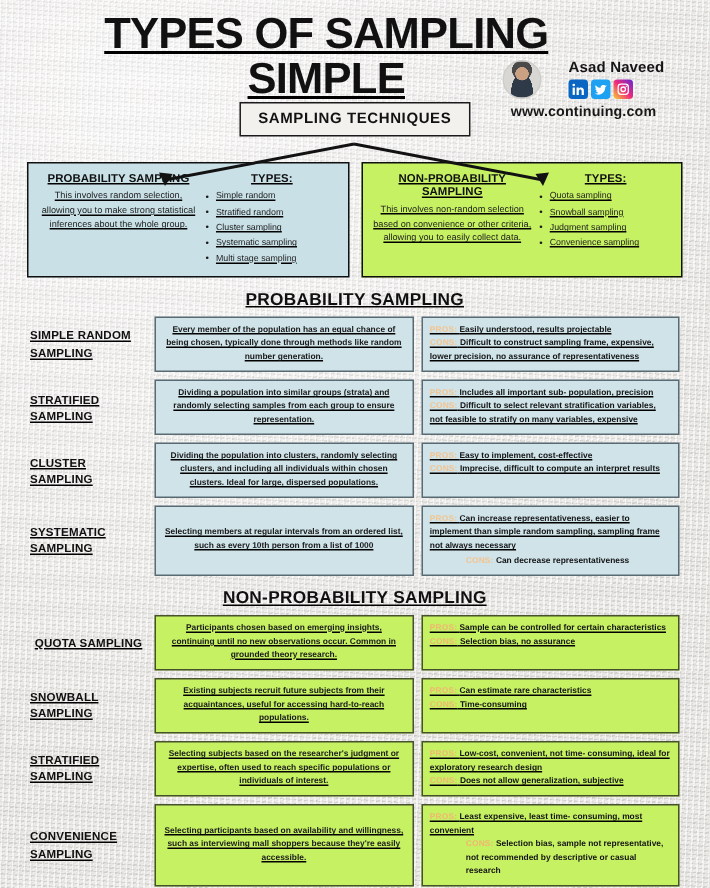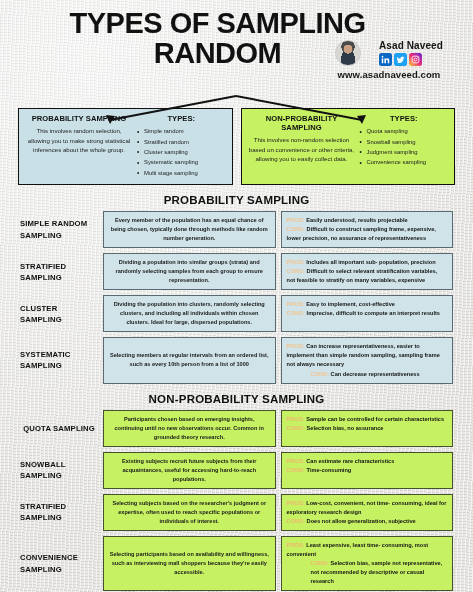--- a/index.html
+++ b/index.html
@@ -15,21 +15,21 @@
     position:absolute; inset:0;
     background-color:#e7e5e1;
     background-image:
       repeating-linear-gradient(92deg, rgba(255,255,255,.55) 0 1px, rgba(0,0,0,.025) 1px 2px, rgba(255,255,255,0) 2px 4px),
       repeating-linear-gradient(4deg, rgba(0,0,0,.030) 0 1px, rgba(255,255,255,.35) 1px 3px),
       repeating-linear-gradient(148deg, rgba(0,0,0,.022) 0 1px, rgba(255,255,255,.25) 1px 2px),
       radial-gradient(circle at 20% 10%, rgba(255,255,255,.7), rgba(0,0,0,.04) 70%);
     pointer-events:none;
     z-index:0;
   }
-  .page{ position:relative; z-index:1; width:473px; height:592px; }
+  .page{ position:relative; z-index:1; width:473px; height:592px;text-decoration:underline; }
 
   
   .title{
     text-align:center;
     font-weight:bold;
     font-size:29px;
     line-height:1.04;
     letter-spacing:-.5px;
     color:#111;
     padding:8px 46px 0 8px;
@@ -146,21 +146,21 @@
 </style>
 </head>
 <body>
 
 <div class="texture"></div>
 
 <div class="page">
 
   <div class="title">
     <div>TYPES OF SAMPLING</div>
-    <div>RANDOM</div>
+    <div>SIMPLE</div>
   </div>
 
   <div class="brand">
     <div class="brand-row">
       <div class="avatar"></div>
       <div class="brand-txt">
         <div class="brand-name">Asad Naveed</div>
         <div class="socials">
           <span class="soc li">
             <svg width="9" height="9" viewBox="0 0 24 24" fill="#fff">
@@ -177,24 +177,25 @@
           <span class="soc ig">
             <svg width="9" height="9" viewBox="0 0 24 24" fill="none" stroke="#fff" stroke-width="2.3">
                 <rect x="3" y="3" width="18" height="18" rx="5"></rect>
                 <circle cx="12" cy="12" r="4"></circle>
                 <circle cx="17.4" cy="6.6" r="1.2" fill="#fff" stroke="none"></circle>
               </svg>
           </span>
         </div>
       </div>
     </div>
-    <div class="brand-url">www.asadnaveed.com</div>
+    <div class="brand-url">www.continuing.com</div>
   </div>
 
   <div class="chip-wrap">
+    <div class="chip">SAMPLING TECHNIQUES</div>
     <svg class="connector" viewBox="0 0 473 32">
       <path d="M236 3 L110 27" stroke="#121212" stroke-width="2" fill="none"></path>
       <path d="M236 3 L362 27" stroke="#121212" stroke-width="2" fill="none"></path>
       <path d="M110 31 L106 22 L115 23 Z" fill="#121212"></path>
       <path d="M362 31 L357 23 L366 22 Z" fill="#121212"></path>
     </svg>
   </div>
 
   <div class="defs">
     <div class="defbox blue">

